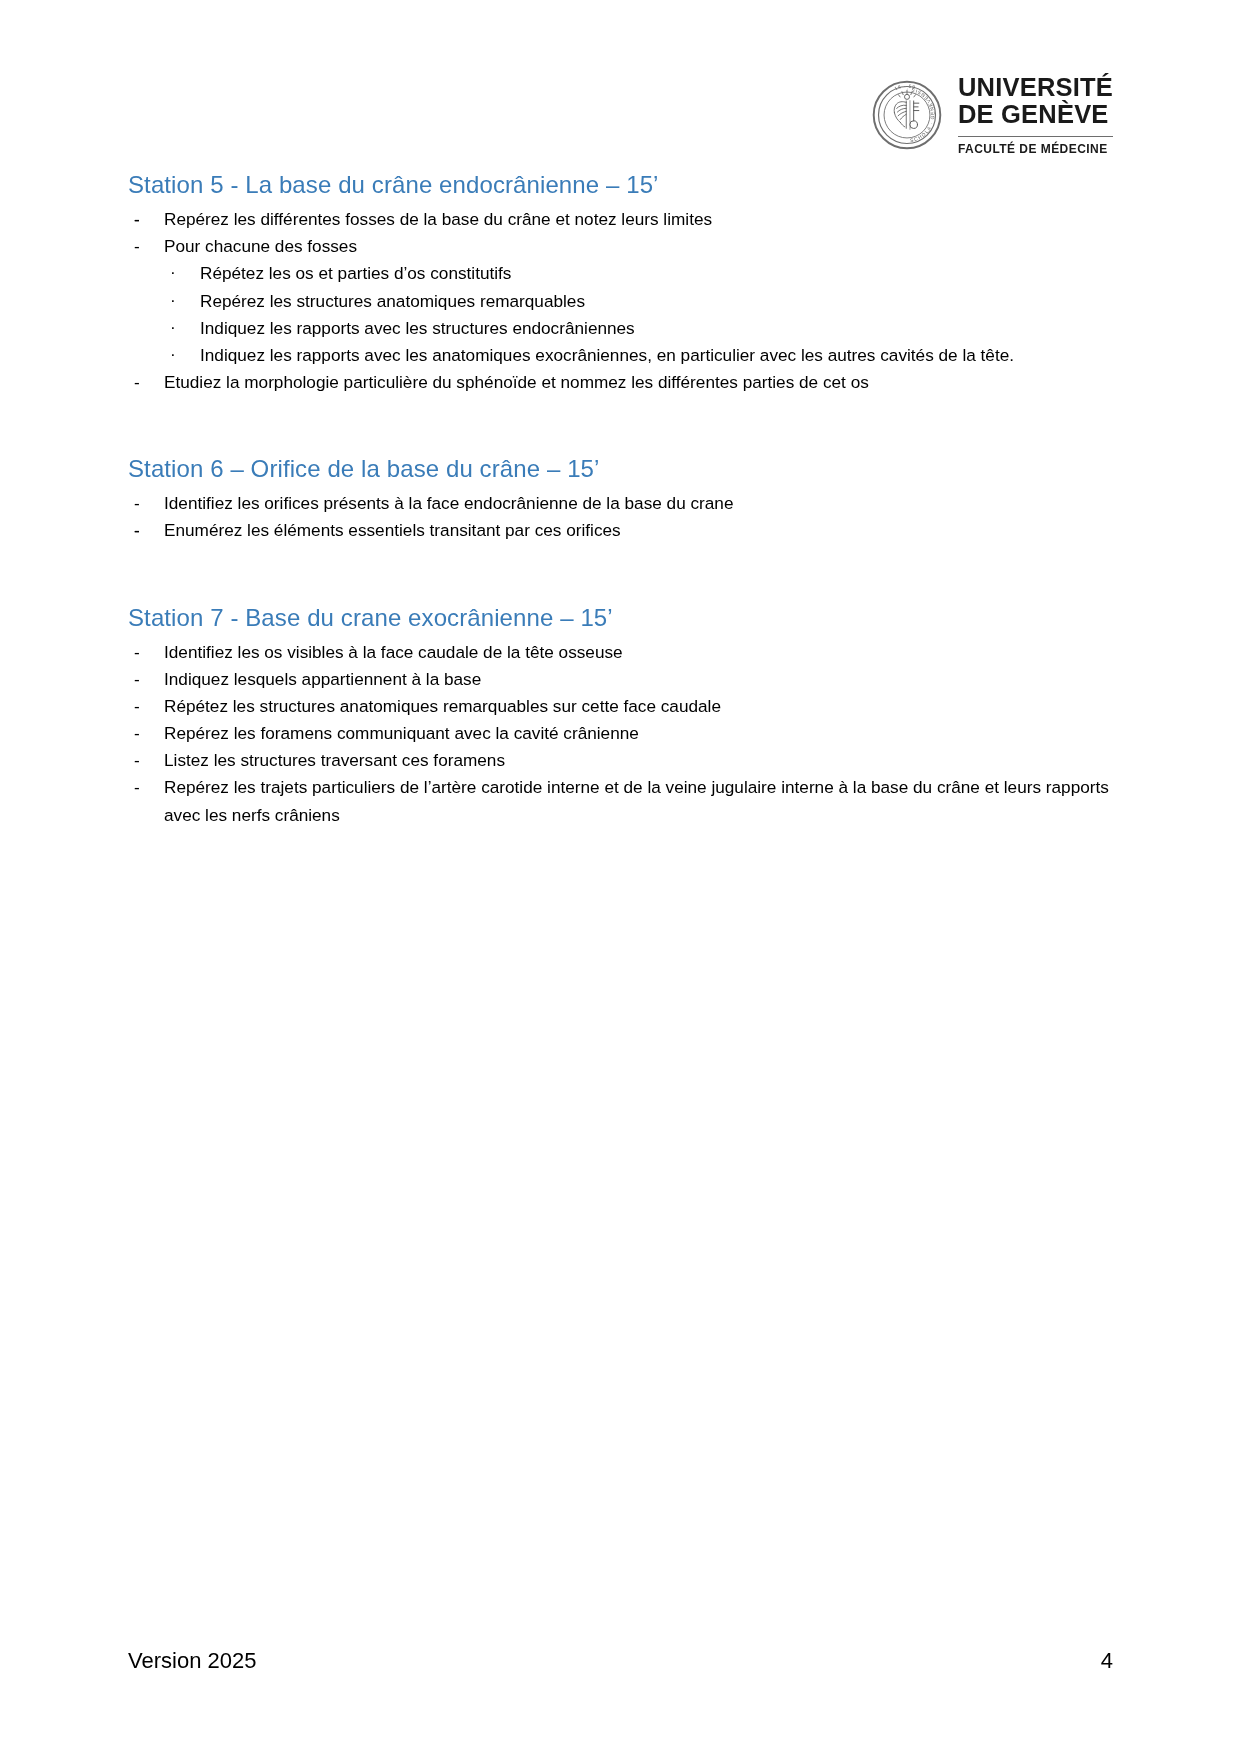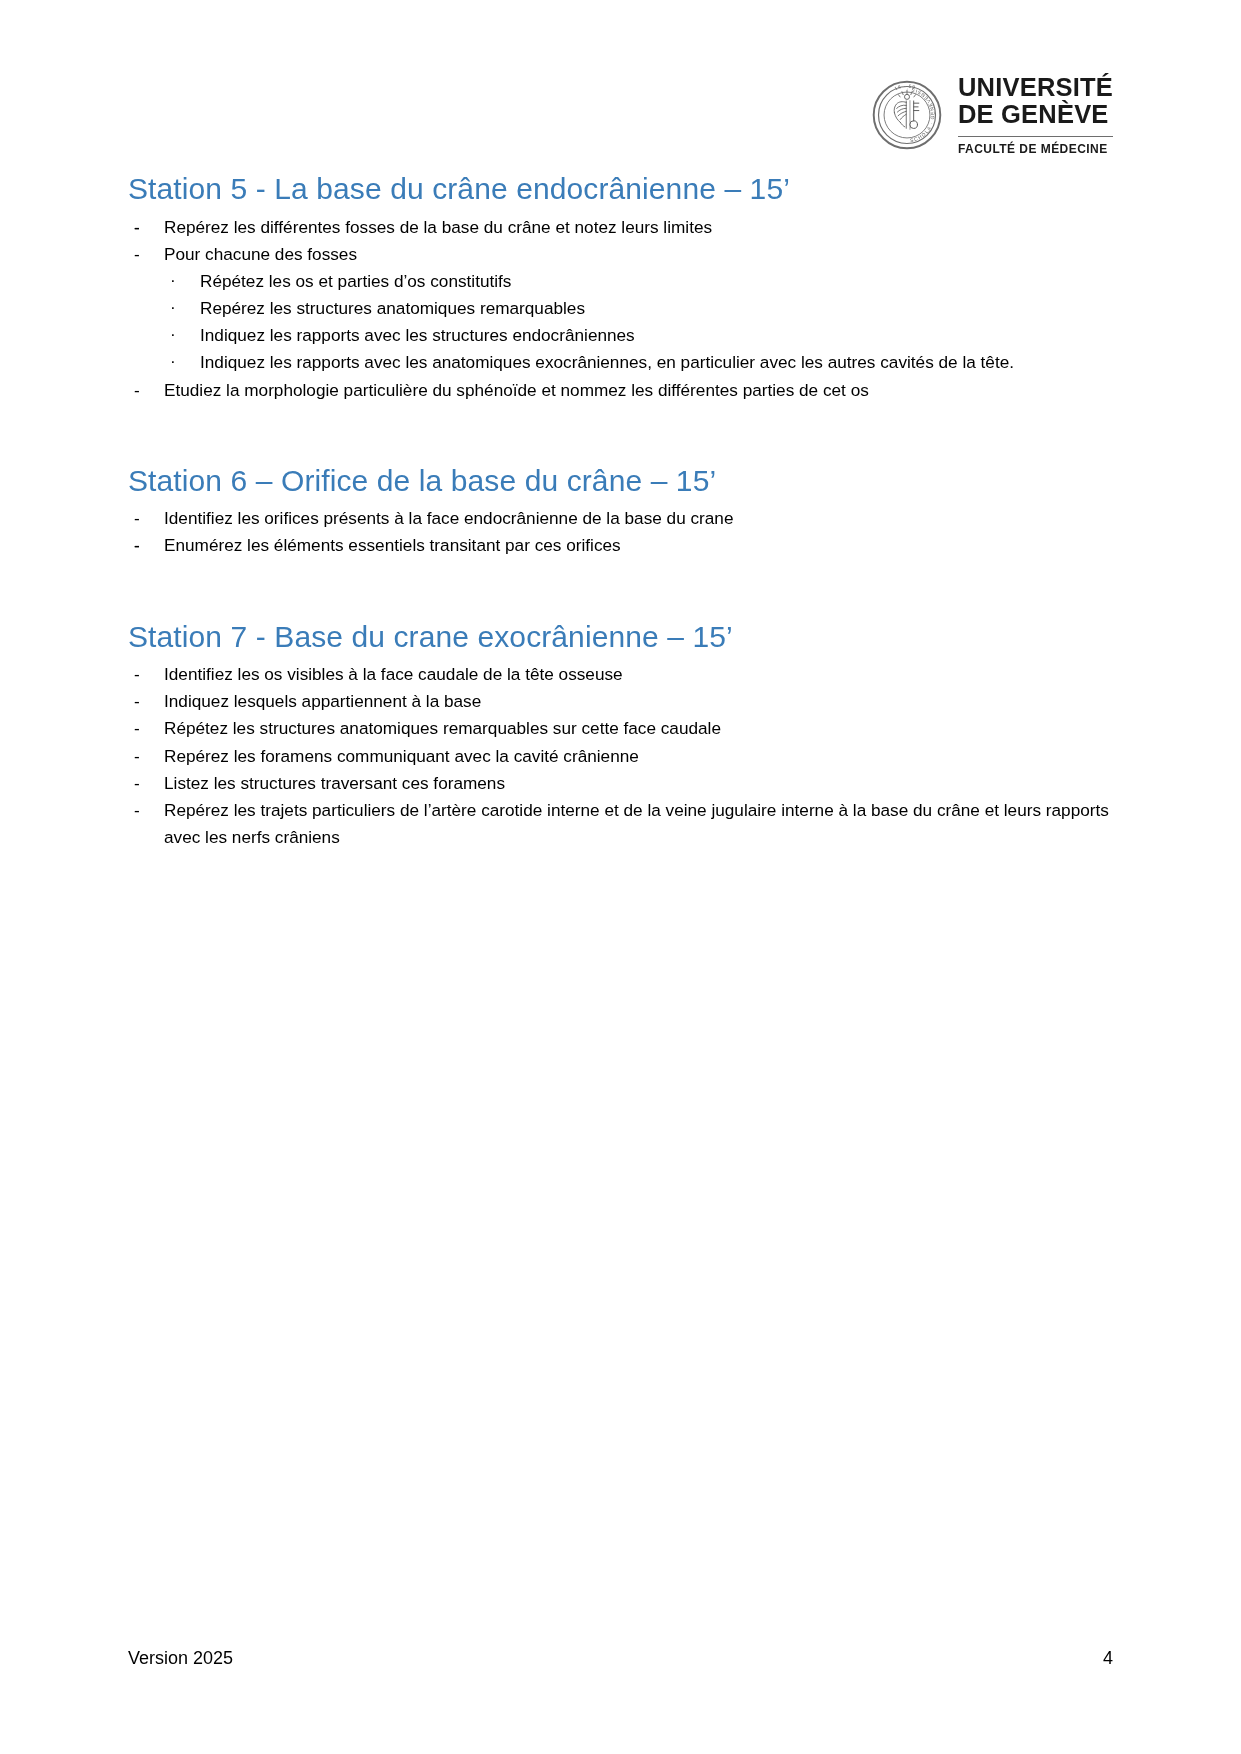--- a/index.html
+++ b/index.html
@@ -69,21 +69,21 @@
   .content {
     position: absolute;
     left: 128px;
     top: 170px;
     width: 985px;
   }
 
   h2.station {
     font-family: "Liberation Sans", sans-serif;
     font-weight: normal;
-    font-size: 30px;
+    font-size: 24px;
     line-height: 1.25;
     color: #3a7cb8;
     margin: 0 0 6px 0;
     letter-spacing: 0.1px;
   }
   .section {
     margin: 0 0 58px 0;
   }
   .section:last-of-type {
     margin-bottom: 16px;
@@ -140,21 +140,21 @@
 
   
   .footer {
     position: absolute;
     left: 128px;
     right: 128px;
     top: 1648px;
     display: flex;
     justify-content: space-between;
     align-items: flex-start;
-    font-size: 18px;
+    font-size: 22px;
     color: #000;
   }
 </style>
 </head>
 <body>
 
 <div class="page">
 
   <div class="header">
     <span class="crest">

